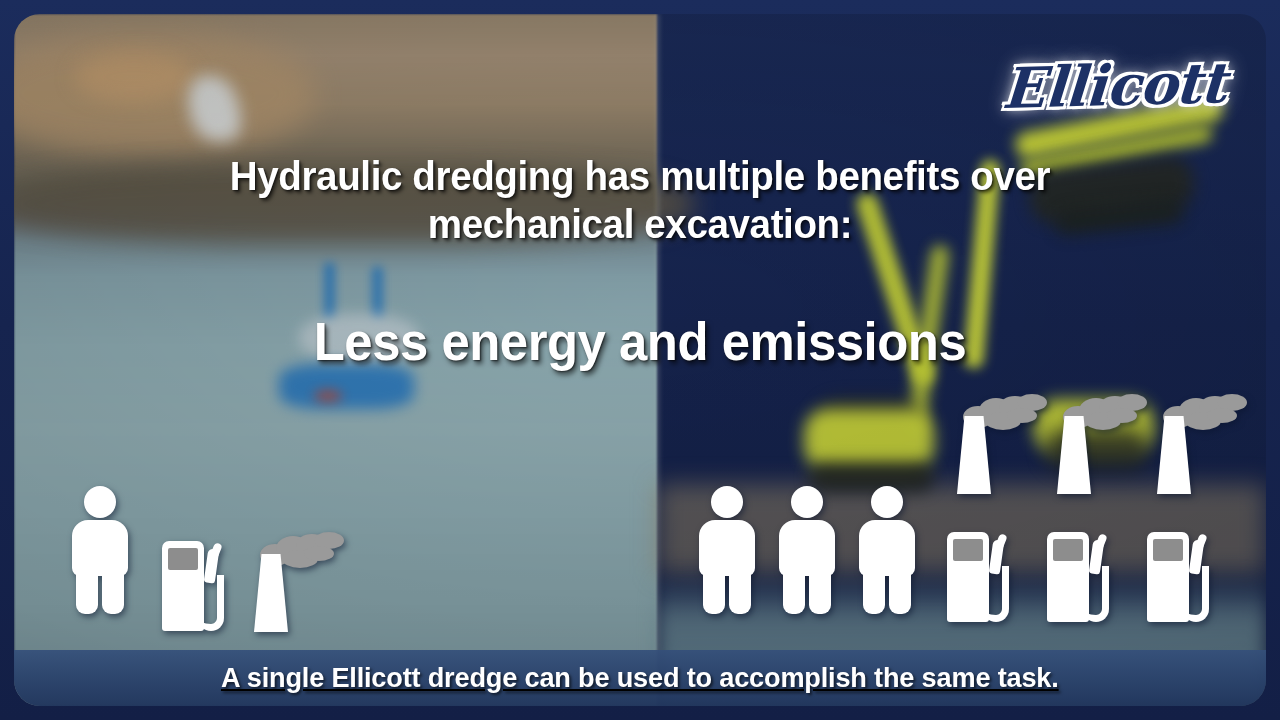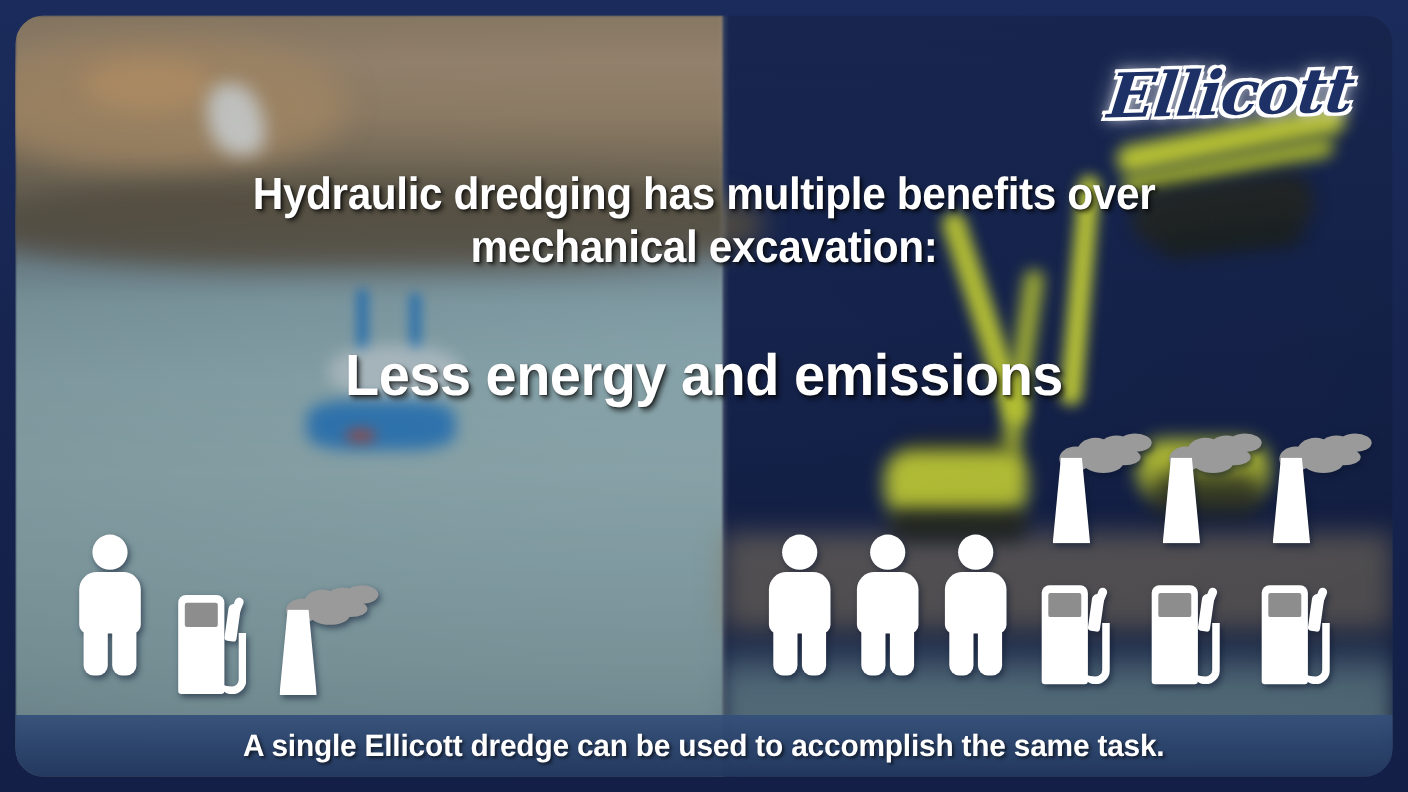--- a/index.html
+++ b/index.html
@@ -350,20 +350,21 @@
 
   
   #caption-bar {
     position: absolute;
     left: 0; right: 0; bottom: 0;
     height: 56px;
     background: linear-gradient(180deg, rgba(52,79,122,0.92) 0%, rgba(41,65,106,0.95) 55%, rgba(33,54,93,0.96) 100%);
     display: flex;
     align-items: center;
     justify-content: center;
+    text-decoration: underline;
   }
   #caption-text {
     color: #ffffff;
     font-family: "Liberation Sans", sans-serif;
     font-weight: 700;
     font-size: 28px;
     letter-spacing: -0.2px;
     transform: scaleX(0.97);
     text-shadow: 2px 2px 3px rgba(0,0,0,0.6);
     white-space: nowrap;

